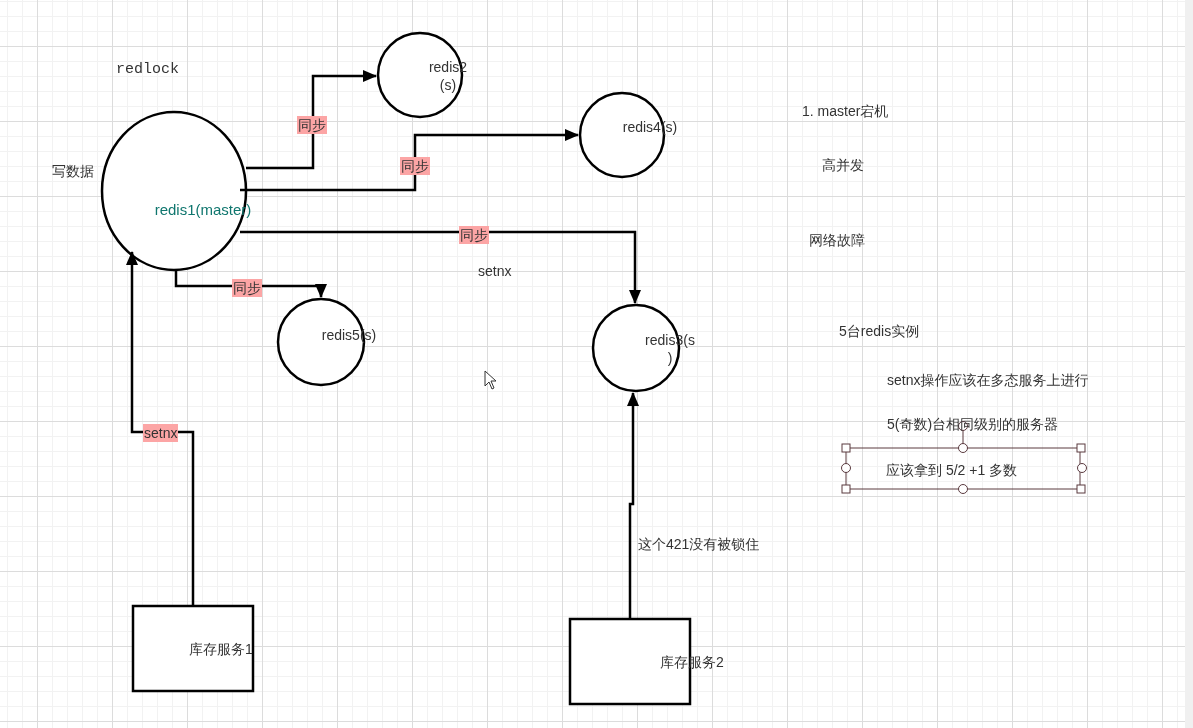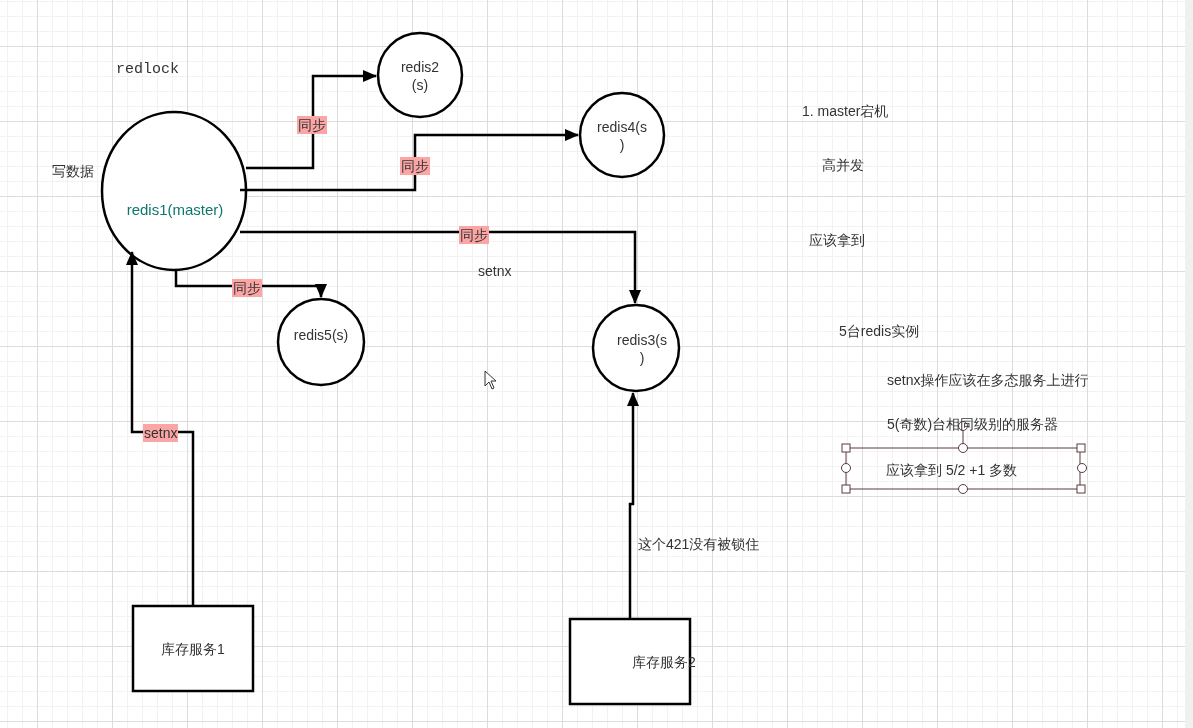--- a/index.html
+++ b/index.html
@@ -13,21 +13,21 @@
       linear-gradient(to bottom, #f2f2f2 1px, transparent 1px);
     background-size: 75px 75px, 75px 75px, 15px 15px, 15px 15px;
     background-position: 37px 46px, 37px 46px, 37px 46px, 37px 46px;
     font-family: "Liberation Sans", "DejaVu Sans", sans-serif;
     color: #333333;
   }
   .right-strip { position: absolute; top: 0; right: 0; width: 8px; height: 728px; background: #f0f0f0; }
   svg#canvas { position: absolute; left: 0; top: 0; }
   .lbl { position: absolute; font-size: 14px; color: #333; white-space: nowrap; line-height: 18px; }
   .edge-lbl { background: #fca5a5; padding: 0 1px; }
-  .node-text { position: absolute; font-size: 14px; color: #333; text-align: center; line-height: 18px; display: flex; align-items: center; justify-content: center; }
+  .node-text { position: absolute; font-size: 14px; color: #333; text-align: center; line-height: 18px; display: flex; align-items: center; justify-content: center; padding-left: 28px; }
   .master-text { color: #0f766e; font-size: 15px; margin-top: 19px; }
 </style>
 </head>
 <body>
 
 <div class="right-strip"></div>
 
 <svg id="canvas" width="1193" height="728" xmlns="http://www.w3.org/2000/svg">
   <defs>
     <marker id="arrow" markerWidth="10" markerHeight="10" refX="9" refY="5" orient="auto" markerUnits="userSpaceOnUse">
@@ -75,21 +75,21 @@
 
 <div class="lbl" style="left:116px;top:61px;font-size:15px;font-family:Liberation Mono, monospace;">redlock</div>
 <div class="lbl" style="left:52px;top:162px;">写数据</div>
 
 <div class="node-text master-text" style="left:104px;top:180px;width:142px;height:22px;">redis1(master)</div>
 
 <div class="node-text" style="left:380px;top:58px;width:80px;flex-direction:column;">
   <span>redis2</span>
   <span>(s)</span>
 </div>
-<div class="node-text" style="left:582px;top:118px;width:80px;flex-direction:column;">
+<div class="node-text" style="left:582px;top:118px;width:80px;flex-direction:row;">
   <span>redis4(s</span>
   <span>)</span>
 </div>
 <div class="node-text" style="left:281px;top:326px;width:80px;flex-direction:row;">
   <span>redis5(s</span>
   <span>)</span>
 </div>
 <div class="node-text" style="left:596px;top:331px;width:92px;flex-direction:column;">
   <span>redis3(s</span>
   <span>)</span>
@@ -101,17 +101,17 @@
 <div class="lbl edge-lbl" style="left:297px;top:116px;">同步</div>
 <div class="lbl edge-lbl" style="left:400px;top:157px;">同步</div>
 <div class="lbl edge-lbl" style="left:459px;top:226px;">同步</div>
 <div class="lbl edge-lbl" style="left:232px;top:279px;">同步</div>
 <div class="lbl edge-lbl" style="left:143px;top:424px;">setnx</div>
 <div class="lbl" style="left:478px;top:262px;">setnx</div>
 <div class="lbl" style="left:638px;top:535px;">这个421没有被锁住</div>
 
 <div class="lbl" style="left:802px;top:102px;">1. master宕机</div>
 <div class="lbl" style="left:822px;top:156px;">高并发</div>
-<div class="lbl" style="left:809px;top:231px;">应该拿到</div>
+<div class="lbl" style="left:809px;top:231px;">网络故障</div>
 <div class="lbl" style="left:839px;top:322px;">5台redis实例</div>
 <div class="lbl" style="left:887px;top:371px;">setnx操作应该在多态服务上进行</div>
 <div class="lbl" style="left:887px;top:415px;">5(奇数)台相同级别的服务器</div>
 <div class="lbl" style="left:886px;top:461px;">应该拿到 5/2 +1 多数</div>
 
 </body></html>

